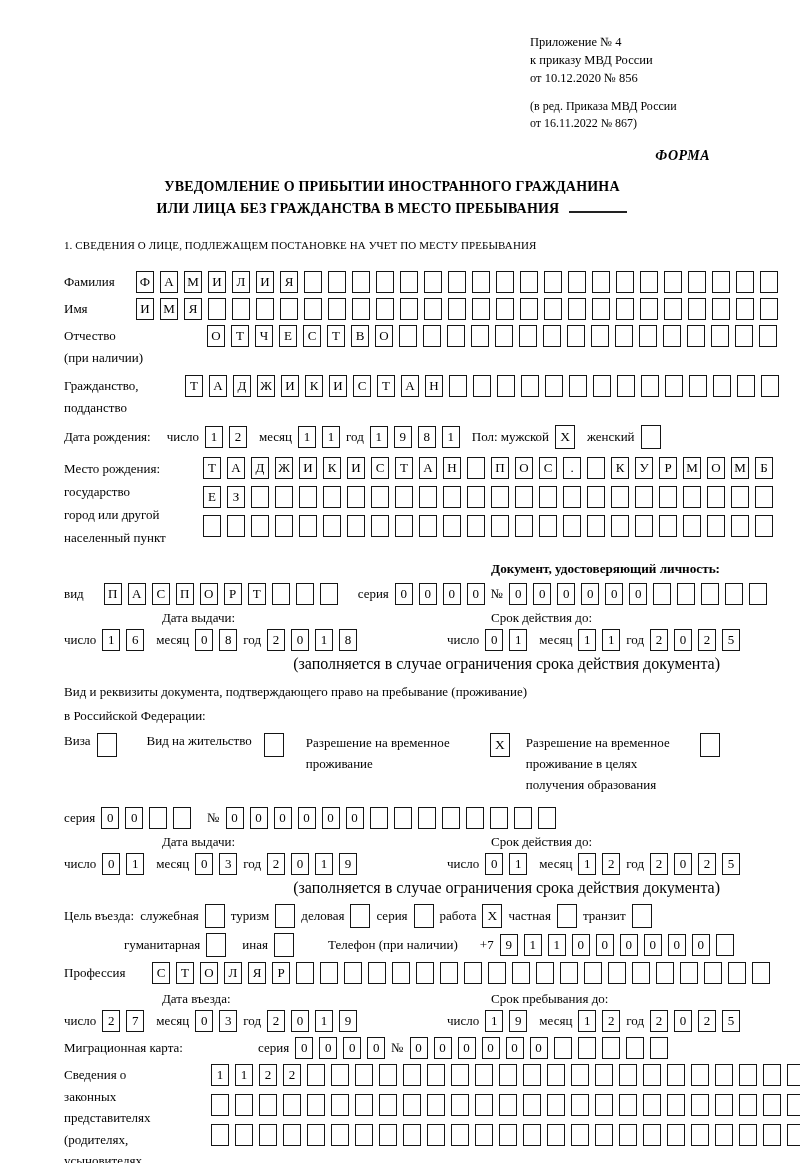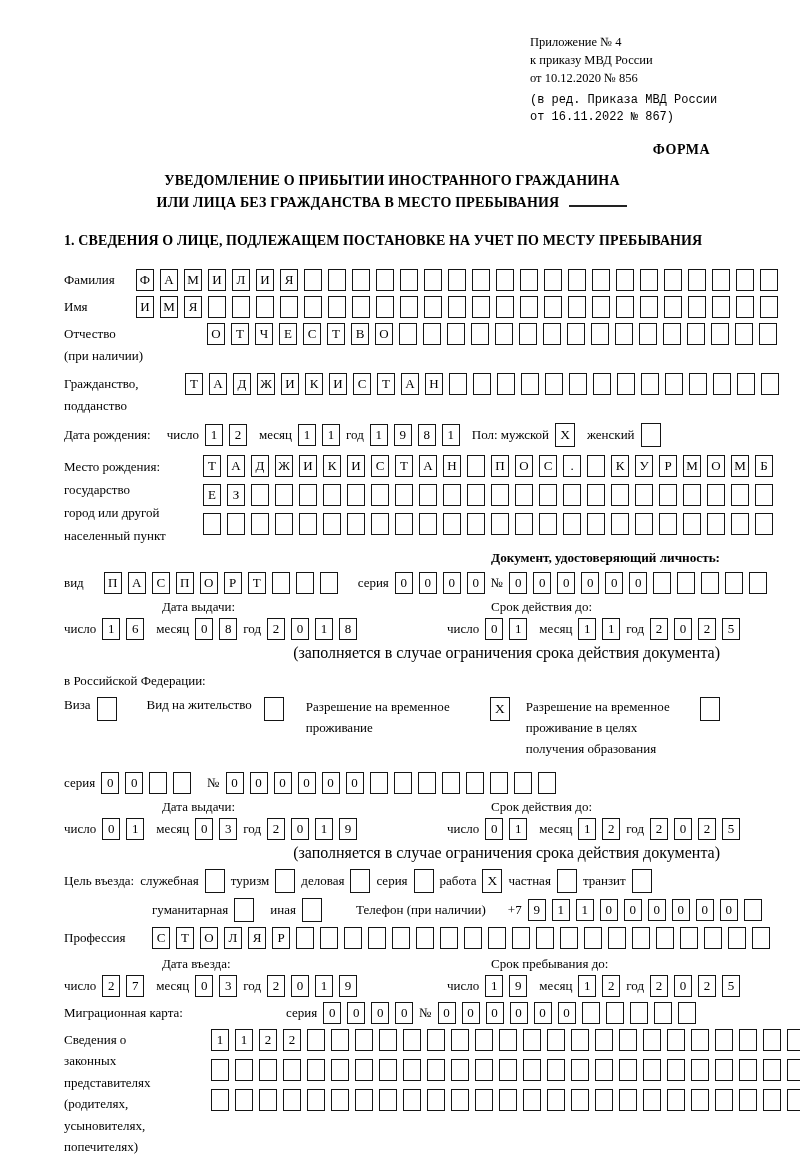--- a/index.html
+++ b/index.html
@@ -3,65 +3,65 @@
 <meta charset="utf-8">
 <style>
   * { margin:0; padding:0; box-sizing:border-box; }
   html,body { background:#fff; }
   body { width:800px; height:1163px; overflow:hidden; color:#000;
          font-family:"Liberation Serif","DejaVu Serif",serif; font-size:13px; }
   .page { width:744px; height:1163px; padding:34px 24px 10px 64px; }
 
   .appendix-wrap { display:flex; justify-content:flex-end; margin-bottom:16px; }
   .appendix { width:190px; font-size:12.5px; line-height:1.42; }
-  .appendix-sub { margin-top:5px; font-size:12px; line-height:1.4;font-family:Liberation Mono, monospace; }
-
-  .forma { text-align:right; padding-right:10px; font-weight:bold; font-size:14px; letter-spacing:.5px; margin-bottom:12px; }
+  .appendix-sub { margin-top:11px; font-size:12px; line-height:1.4; }
+
+  .forma { text-align:right; padding-right:10px; font-weight:bold; font-size:14px; letter-spacing:.5px; margin-bottom:12px;font-style:italic; }
 
   .title { text-align:center; font-weight:bold; font-size:14px; line-height:1.6; letter-spacing:.2px; margin-bottom:18px; }
   .title-underline { display:inline-block; width:58px; border-bottom:2px solid #222; margin-left:10px; vertical-align:baseline; }
 
-  .section-heading { font-weight:bold; font-size:14px; margin-bottom:20px; letter-spacing:.1px;margin-top:17px; }
+  .section-heading { font-weight:normal; font-size:11px; margin-bottom:20px; letter-spacing:.1px;margin-top:17px; }
 
   .row { display:flex; align-items:center; gap:6px; margin-bottom:5px; }
   .align-top { align-items:flex-start; }
 
   .cells { display:inline-flex; gap:6px; flex:0 0 auto; }
   .cell { width:18px; height:22px; border:1.6px solid #151515; display:inline-flex;
           align-items:center; justify-content:center; font-size:13px; flex:0 0 auto; background:#fff; }
   .cbox { width:20px; height:24px; border:1.6px solid #151515; display:inline-flex;
           align-items:center; justify-content:center; font-size:13.5px; flex:0 0 auto; background:#fff; }
 
   .lbl { white-space:nowrap; }
   .w-name   { width:66px; flex:0 0 auto; }
   .w-patr   { width:137px; flex:0 0 auto; line-height:1.75; }
   .w-cit    { width:115px; flex:0 0 auto; line-height:1.75; }
   .two-line-row { margin-bottom:4px; min-height:46px; }
 
-  .bp-block { margin-bottom:3px; }
+  .bp-block { margin-bottom:12px; }
   .bp-labels { width:133px; flex:0 0 auto; line-height:23px; }
   .bp-cells > .cells { display:flex; margin-bottom:7px; }
 
   .doc-heading { text-align:right; font-weight:bold; font-size:13.2px; margin:2px 0 6px 0; }
 
   .date-headers { position:relative; height:19px; }
   .dh-left  { position:absolute; left:98px;  white-space:nowrap; }
   .dh-right { position:absolute; left:427px; white-space:nowrap; }
   .rg { margin-left:84px; }
 
   .note { font-size:16px; text-align:right; margin:-1px 0 7px 0; }
 
   .para { line-height:1.9; margin-bottom:2px; }
 
   .opts-row { margin:4px 0 12px 0; }
   .opt-center { text-align:left; line-height:1.6; }
   .opt-2 { width:178px; flex:0 0 auto; }
   .opt-3 { width:168px; flex:0 0 auto; }
   .ml24 { margin-left:24px; } .ml16 { margin-left:16px; } .ml14 { margin-left:14px; }
-  .ml10 { margin-left:10px; } .ml28 { margin-left:28px; } .ml60 { margin-left:88px; }
+  .ml10 { margin-left:10px; } .ml28 { margin-left:28px; } .ml60 { margin-left:60px; }
   .ml6  { margin-left:6px; }
 
   .rep-block { margin-top:4px; }
   .rep-labels { width:141px; flex:0 0 auto; line-height:21.5px; }
   .rep-cells > .cells { display:flex; margin-bottom:8px; }
 
   .mig-row .lbl-mig { width:128px; flex:0 0 auto; }
 </style>
 </head>
 <body>
@@ -415,20 +415,21 @@
         <span class="cell">2</span>
         <span class="cell">0</span>
         <span class="cell">2</span>
         <span class="cell">5</span>
       </span>
   </div>
 
   <div class="note">(заполняется в случае ограничения срока действия документа)</div>
 
   <div class="para">
+    <div>Вид и реквизиты документа, подтверждающего право на пребывание (проживание)</div>
     <div>в Российской Федерации:</div>
   </div>
 
   <div class="row align-top opts-row">
     <span class="lbl">Виза</span>
     <span class="cbox"></span>
     <span class="lbl ml24">Вид на жительство</span>
     <span class="cbox ml6"></span>
     <span class="opt-center opt-2 ml16">
       <span>Разрешение на временное</span><br>

